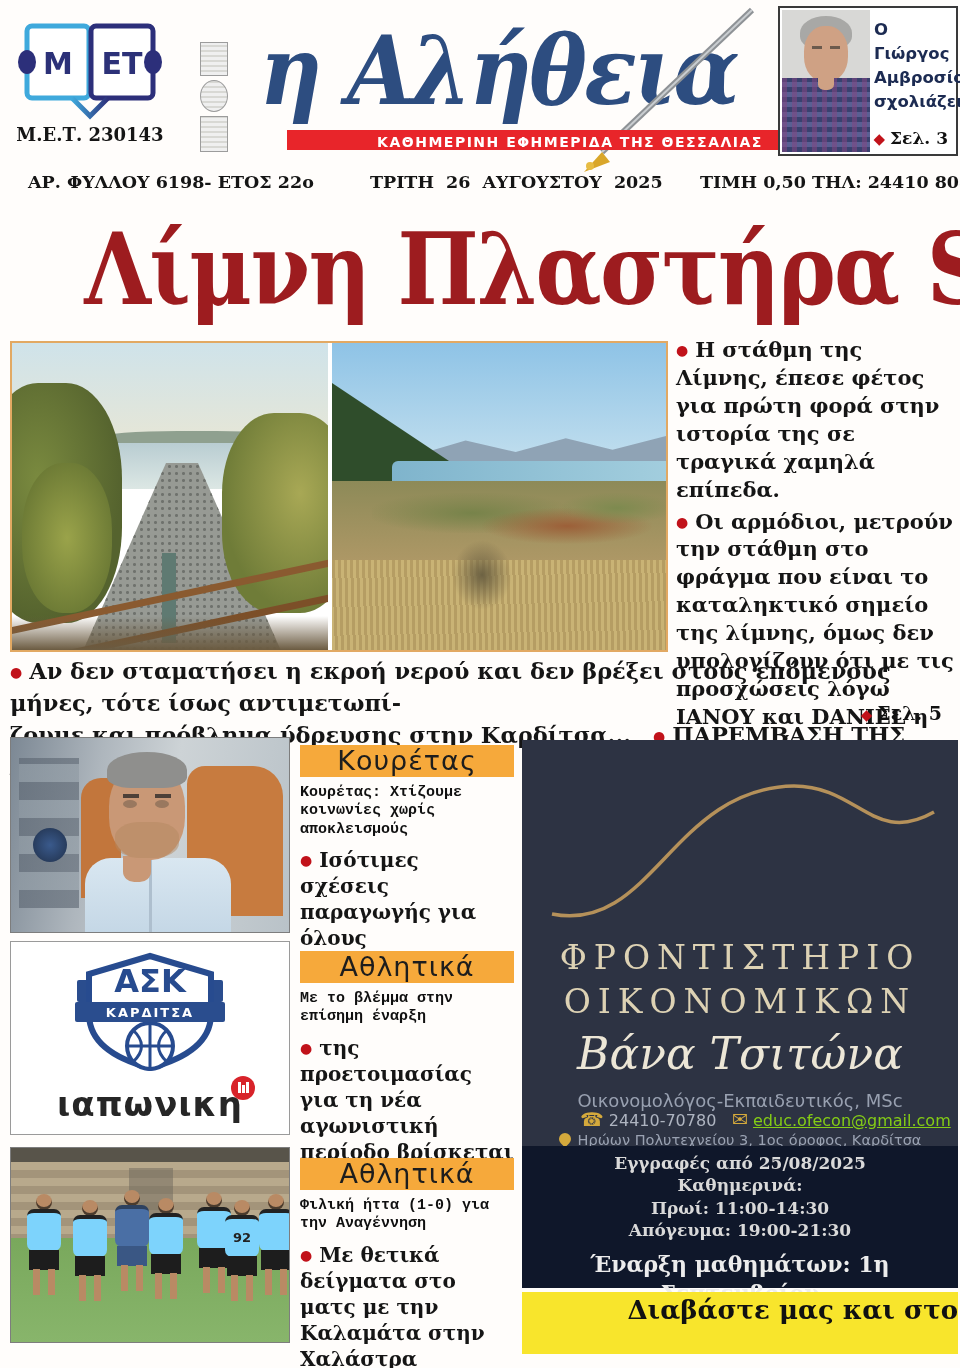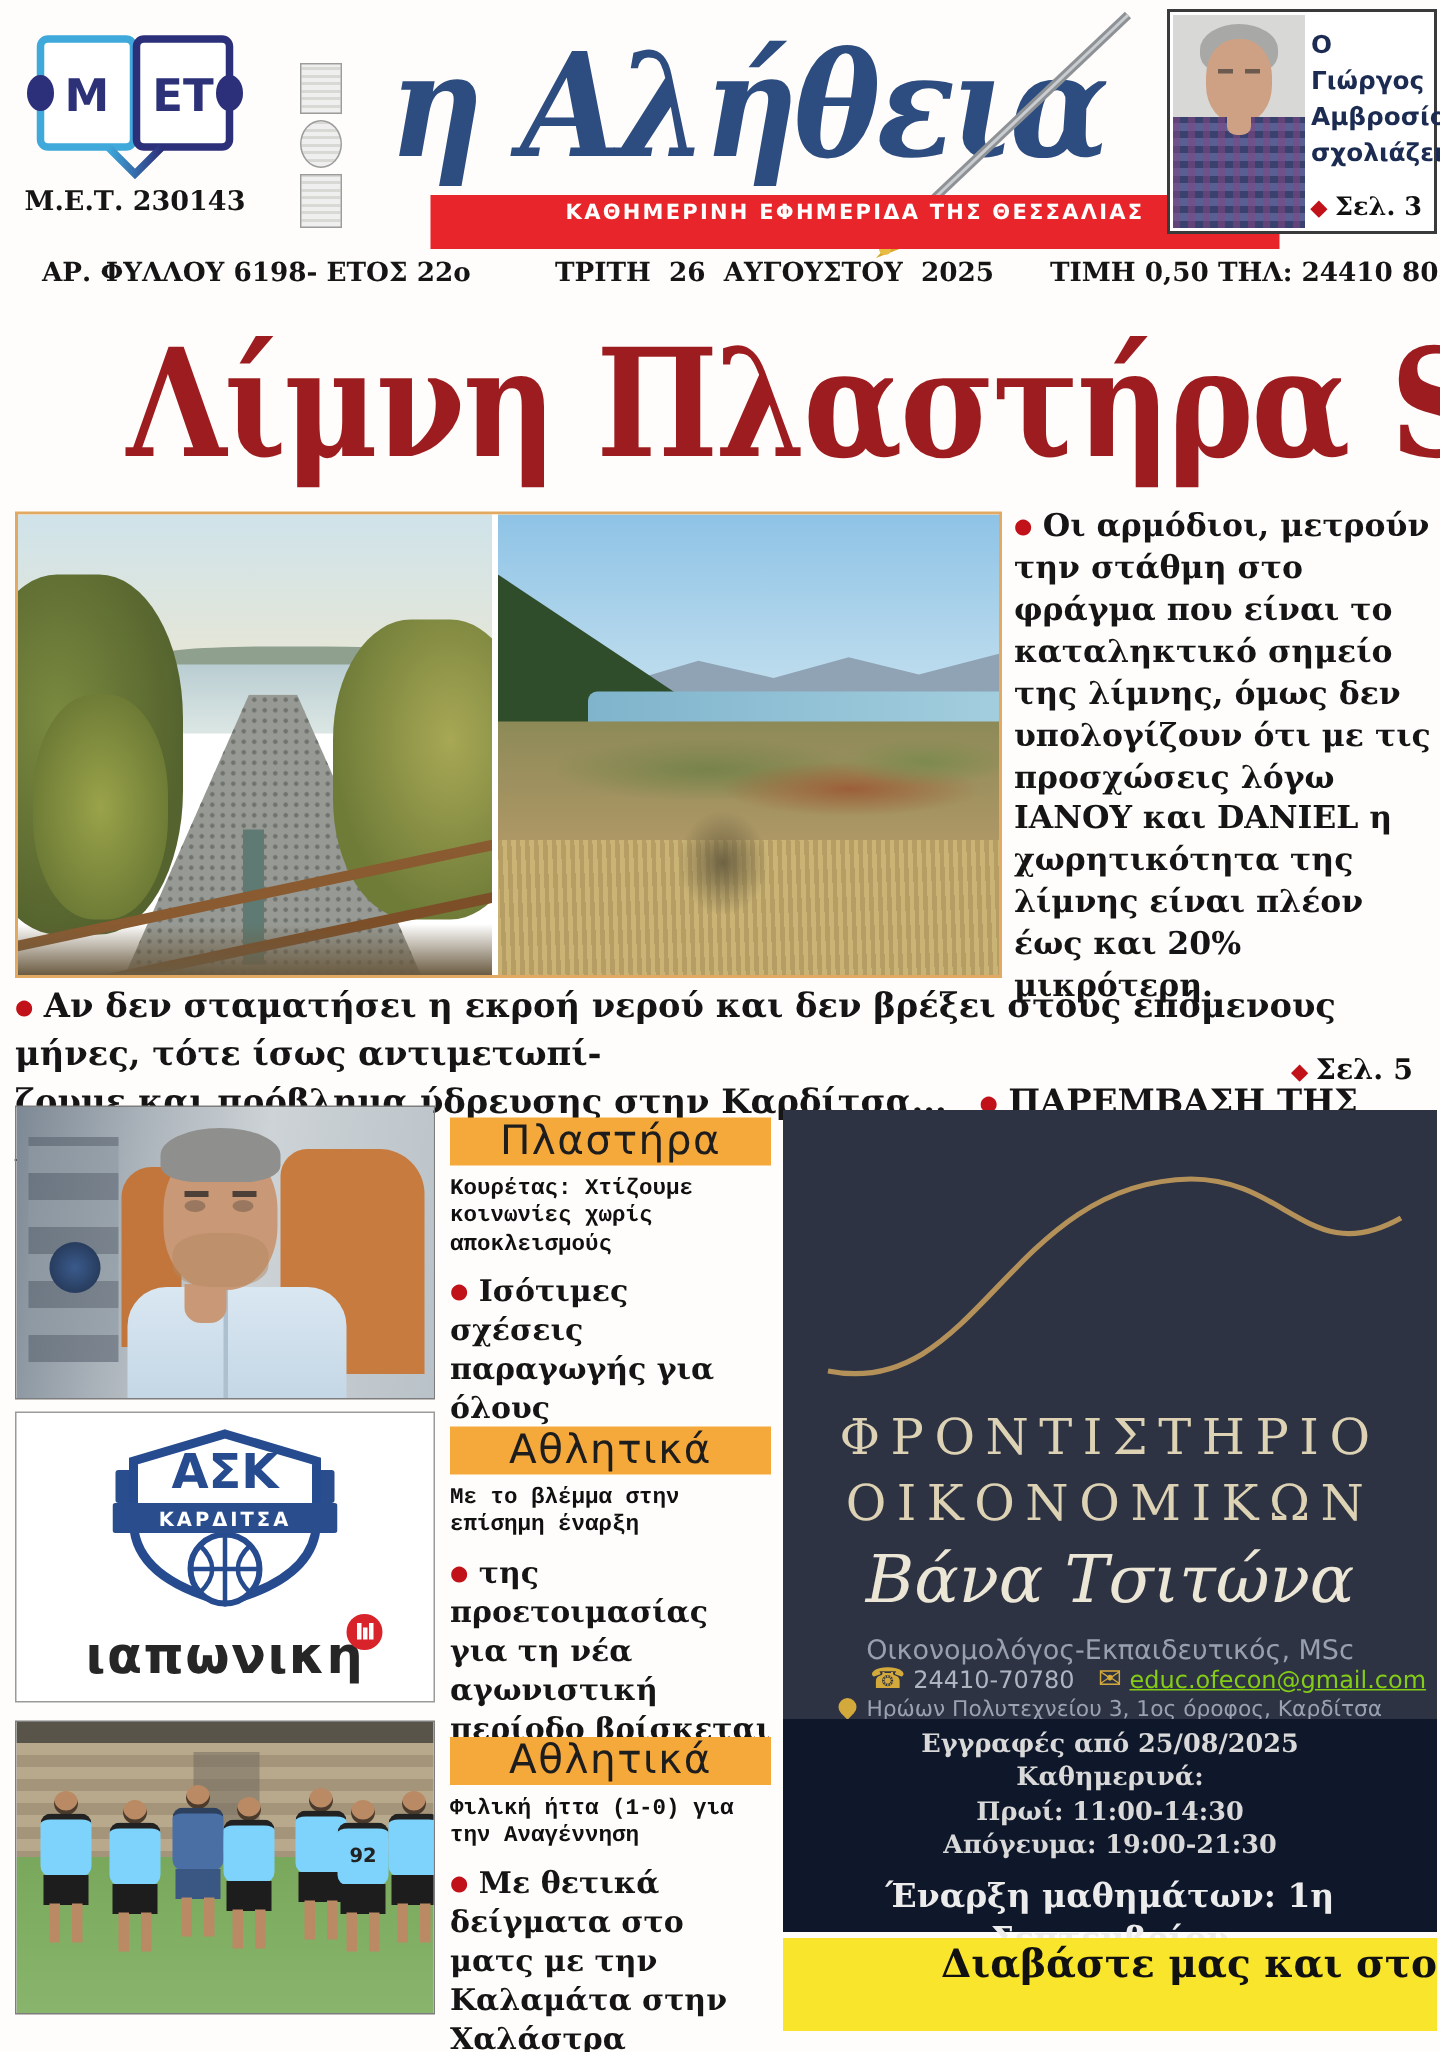--- a/index.html
+++ b/index.html
@@ -6,21 +6,21 @@
   .page{position:relative;width:960px;height:1368px;background:#fffdfb;overflow:hidden;
         font-family:"DejaVu Serif", serif;color:#151515;}
   .abs{position:absolute;}
   
   .met-num{left:10px;top:124px;width:160px;text-align:center;font-weight:bold;font-size:18px;}
   .stamp{width:26px;border:1px solid #9c9c9c;background:
          repeating-linear-gradient(0deg,#efefef 0 3px,#d8d8d4 3px 5px);}
   .masthead{left:222px;top:-4px;width:552px;height:150px;line-height:150px;text-align:center;}
   .masthead span{display:inline-block;transform:scaleX(.9);font-style:italic;font-weight:bold;
                  font-size:96px;color:#2d4d80;letter-spacing:-3px;white-space:nowrap;}
-  .tagline{left:287px;top:130px;width:566px;height:36px;background:#e8252a;color:#fff;
+  .tagline{left:287px;top:130px;width:566px;height:20px;background:#e8252a;color:#fff;
            font-family:"DejaVu Sans",sans-serif;font-weight:bold;font-size:14px;
            letter-spacing:1.5px;text-align:center;line-height:24px;}
   .commentator{left:778px;top:6px;width:180px;height:150px;background:#fff;border:2px solid #3a3a3a;box-sizing:border-box;}
   .comm-name{left:94px;top:10px;width:80px;font-family:"DejaVu Sans",sans-serif;
              font-weight:bold;font-size:16.5px;line-height:1.45;color:#1c2b52;}
   .pageref{font-weight:bold;font-size:17px;color:#111;white-space:nowrap;}
   .diamond{color:#c1121a;font-size:15px;margin-right:5px;}
   
   .dateline span{position:absolute;top:172px;font-weight:bold;font-size:17.5px;white-space:nowrap;}
   
@@ -169,20 +169,21 @@
       <div class="abs" style="left:0;top:138px;width:100%;height:170px;background:linear-gradient(#8d8a58,#b39a68 55%,#c4ad79);"></div>
       <div class="abs" style="left:40px;top:150px;width:200px;height:40px;background:radial-gradient(ellipse,#77834a,#0000 75%);"></div>
       <div class="abs" style="left:150px;top:165px;width:170px;height:36px;background:radial-gradient(ellipse,#9c5f38,#0000 72%);"></div>
       <div class="abs" style="left:230px;top:150px;width:110px;height:30px;background:radial-gradient(ellipse,#7d8a4f,#0000 75%);"></div>
       <div class="abs" style="left:0;bottom:0;width:100%;height:90px;background:repeating-linear-gradient(88deg,#c9b375 0 3px,#b59d63 3px 6px);"></div>
       <div class="abs" style="left:120px;bottom:40px;width:60px;height:70px;background:radial-gradient(ellipse,#6d6243,#0000 70%);"></div>
     </div>
   </div>
 
   <div class="abs story">
+    <p><span class="bullet">●</span><span>Η στάθμη της Λίμνης, έπεσε φέτος για πρώτη φορά στην ιστορία της σε τραγικά χαμηλά επίπεδα.</span></p>
     <p><span class="bullet">●</span><span>Οι αρμόδιοι, μετρούν την στάθμη στο φράγμα που είναι το καταληκτικό σημείο της λίμνης, όμως δεν υπολογίζουν ότι με τις προσχώσεις λόγω ΙΑΝΟΥ και DANIEL η χωρητικότητα της λίμνης είναι πλέον έως και 20% μικρότερη.</span></p>
   </div>
 
   <div class="abs leadfoot">
     <div><span class="bullet">●</span><span>Αν δεν σταματήσει η εκροή νερού και δεν βρέξει στους επόμενους μήνες, τότε ίσως αντιμετωπί-</span></div>
     <div><span>ζουμε και πρόβλημα ύδρευσης στην Καρδίτσα...</span>
       <span class="bullet" style="margin-left:14px;">●</span><span>ΠΑΡΕΜΒΑΣΗ ΤΗΣ ΑΛΗΘΕΙΑΣ</span></div>
   </div>
   <div class="abs pageref" style="right:18px;top:702px;font-size:19px;">
     <span class="diamond">◆</span><span>Σελ. 5</span>
@@ -274,21 +275,21 @@
     <div class="player" style="left:248px;top:46px;">
         <div class="head"></div>
         <div class="torso"></div>
         <div class="shorts"></div>
         <div class="legL"></div>
         <div class="legR"></div>
       </div>
   </div>
 
   <div class="abs section" style="top:745px;">
-    <div class="band">Πλαστήρα</div>
+    <div class="band">Κουρέτας</div>
     <div class="sec-head">Κουρέτας: Χτίζουμε κοινωνίες χωρίς αποκλεισμούς</div>
     <div class="sec-bullet"><span class="bullet">●</span><span>Ισότιμες σχέσεις παραγωγής για όλους</span></div>
     <div class="sec-page pageref"><span class="diamond">◆</span><span>Σελ. 7</span></div>
   </div>
 
   <div class="abs section" style="top:951px;">
     <div class="band">Αθλητικά</div>
     <div class="sec-head">Με το βλέμμα στην επίσημη έναρξη</div>
     <div class="sec-bullet"><span class="bullet">●</span><span>της προετοιμασίας για τη νέα αγωνιστική περίοδο βρίσκεται ο Α.Σ.Κ.</span></div>
     <div class="sec-page pageref" style="margin-top:-22px;"><span class="diamond">◆</span><span>Σελ. 16</span></div>

